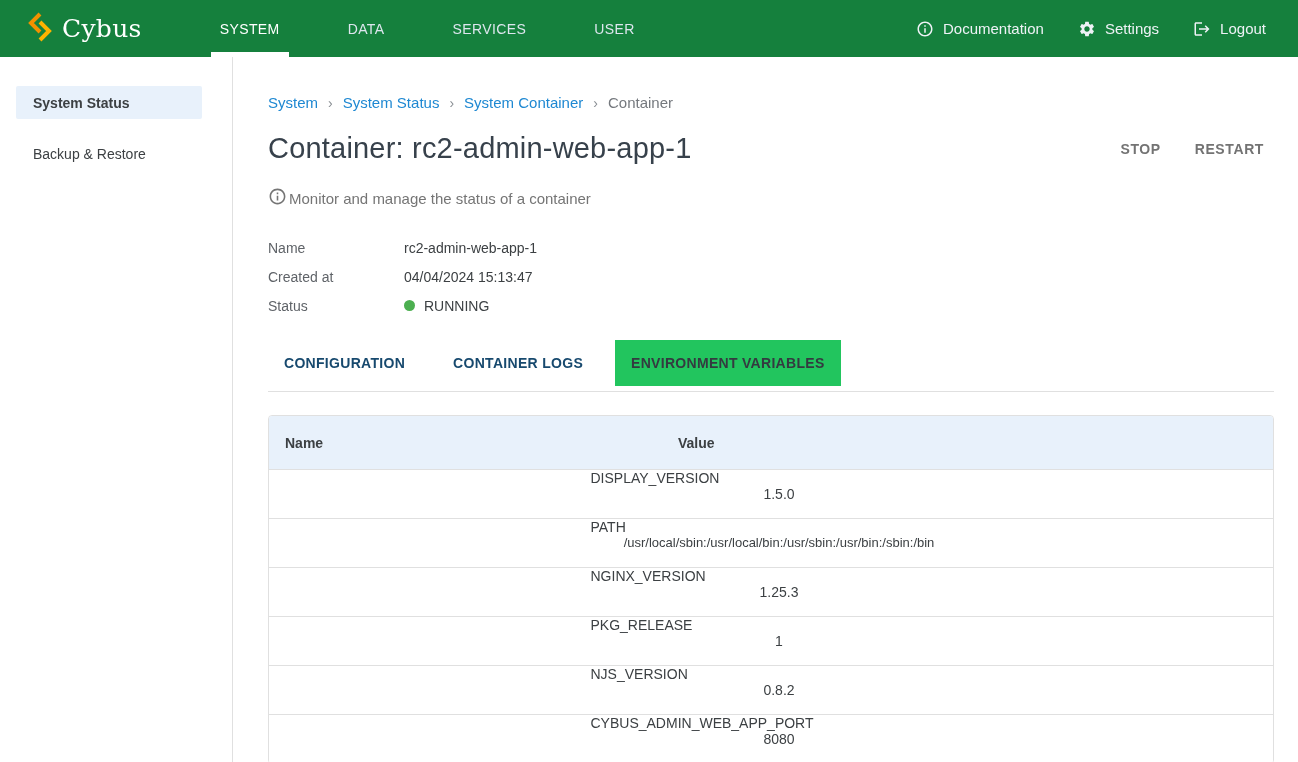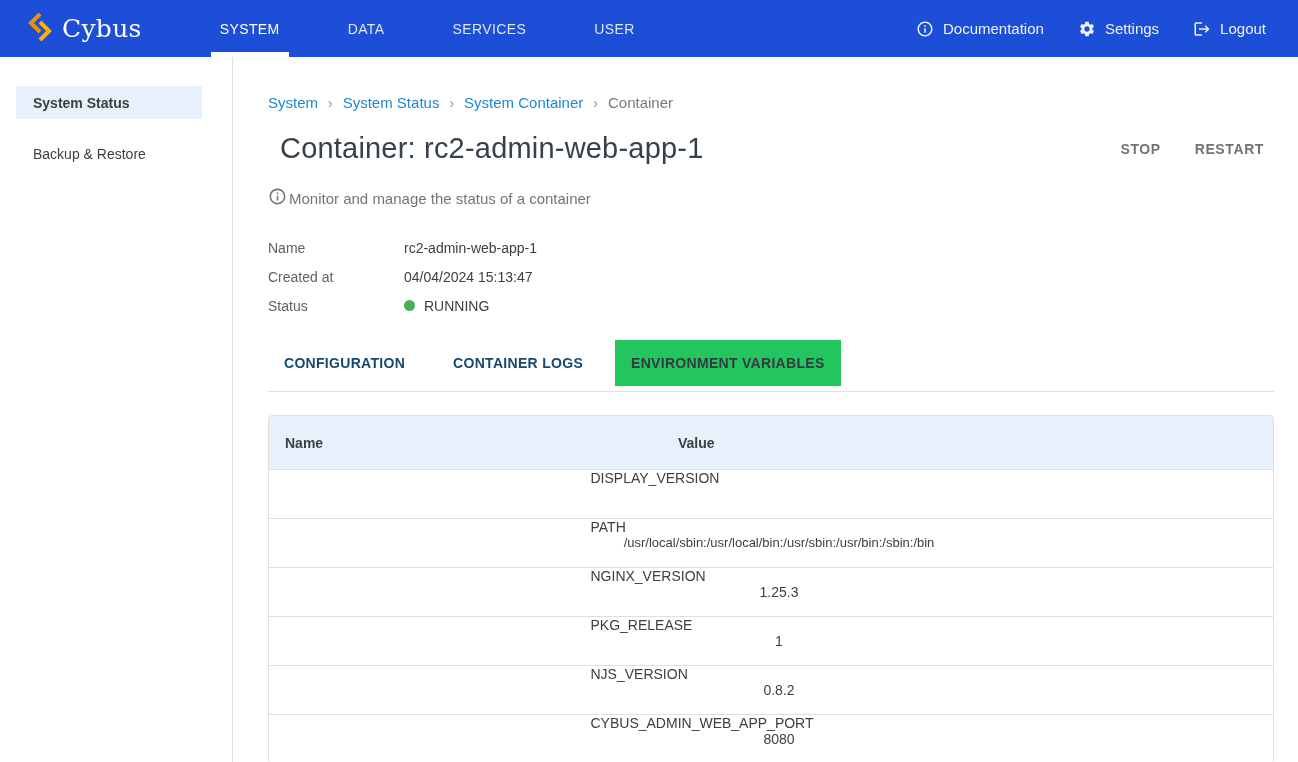--- a/index.html
+++ b/index.html
@@ -1,20 +1,20 @@
 <!DOCTYPE html>
 <html><head>
 <meta charset="utf-8">
 <style>
   * { margin: 0; padding: 0; box-sizing: border-box; }
   html, body { width: 1298px; height: 762px; overflow: hidden; background: #fff;
     font-family: "Liberation Sans", sans-serif; color: #3c4043; }
 
   
-  .navbar { height: 57px; background: #1d4ed8; display: flex; align-items: stretch; }
+  .navbar { height: 57px; background: #15803d; display: flex; align-items: stretch; }
   .brand { display: flex; align-items: center; gap: 9px; padding: 0 30px 0 27px; }
   .brand-text { color: #fff; font-family: "DejaVu Serif", serif; font-size: 25px; letter-spacing: 0.3px; }
   .nav-tabs { display: flex; align-items: stretch; margin-left: 14px; }
   .nav-tab { position: relative; display: flex; align-items: center; padding: 0 34px;
     color: #dde6ee; font-size: 14px; letter-spacing: 0.4px; cursor: pointer; }
   .nav-tab.active { color: #fff; }
   .nav-tab.active::after { content: ""; position: absolute; left: 50%; transform: translateX(-50%);
     bottom: 0; width: 78px; height: 5px; background: #fff; }
   .nav-right { margin-left: auto; display: flex; align-items: center; gap: 34px; padding-right: 32px; }
   .nav-action { display: flex; align-items: flex-start; gap: 9px; color: #eef2f6; font-size: 15px; cursor: pointer; }
@@ -30,21 +30,21 @@
   .content { flex: 1; padding: 37px 24px 0 35px; }
 
   
   .breadcrumb { display: flex; align-items: center; gap: 10px; font-size: 15px; }
   .crumb-link { color: #1e88d2; cursor: pointer; }
   .crumb-sep { color: #8a8f94; font-size: 14px; }
   .crumb-current { color: #75797e; }
 
   
   .title-row { display: flex; align-items: center; margin-top: 21px; }
-  .page-title { font-size: 29px; font-weight: 400; color: #37414b; letter-spacing: 0.2px; margin-left: 12px; }
+  .page-title { font-size: 29px; font-weight: 400; color: #37414b; letter-spacing: 0.2px; }
   .title-actions { margin-left: auto; display: flex; gap: 14px; }
   .text-btn { background: none; border: none; color: #737373; font-family: inherit;
     font-size: 14px; font-weight: bold; letter-spacing: 0.6px; padding: 6px 10px; cursor: pointer; }
 
   
   .subtitle-row { display: flex; align-items: center; gap: 2px; margin-top: 22px; color: #757575; }
   .subtitle-row .sub-text { font-size: 15px; }
 
   
   .details { margin-top: 23px; }
@@ -181,20 +181,21 @@
     </div>
     <div class="tabs-divider"></div>
 
     <div class="env-table">
       <div class="t-row t-head">
         <div class="c-name">Name</div>
         <div class="c-value">Value</div>
       </div>
       <div class="t-row t-body-row">
         <div class="c-name">DISPLAY_VERSION</div>
+        <div class="c-value">1.5.0</div>
       </div>
       <div class="t-row t-body-row">
         <div class="c-name">PATH</div>
         <div class="c-value path-val">/usr/local/sbin:/usr/local/bin:/usr/sbin:/usr/bin:/sbin:/bin</div>
       </div>
       <div class="t-row t-body-row">
         <div class="c-name">NGINX_VERSION</div>
         <div class="c-value">1.25.3</div>
       </div>
       <div class="t-row t-body-row">

